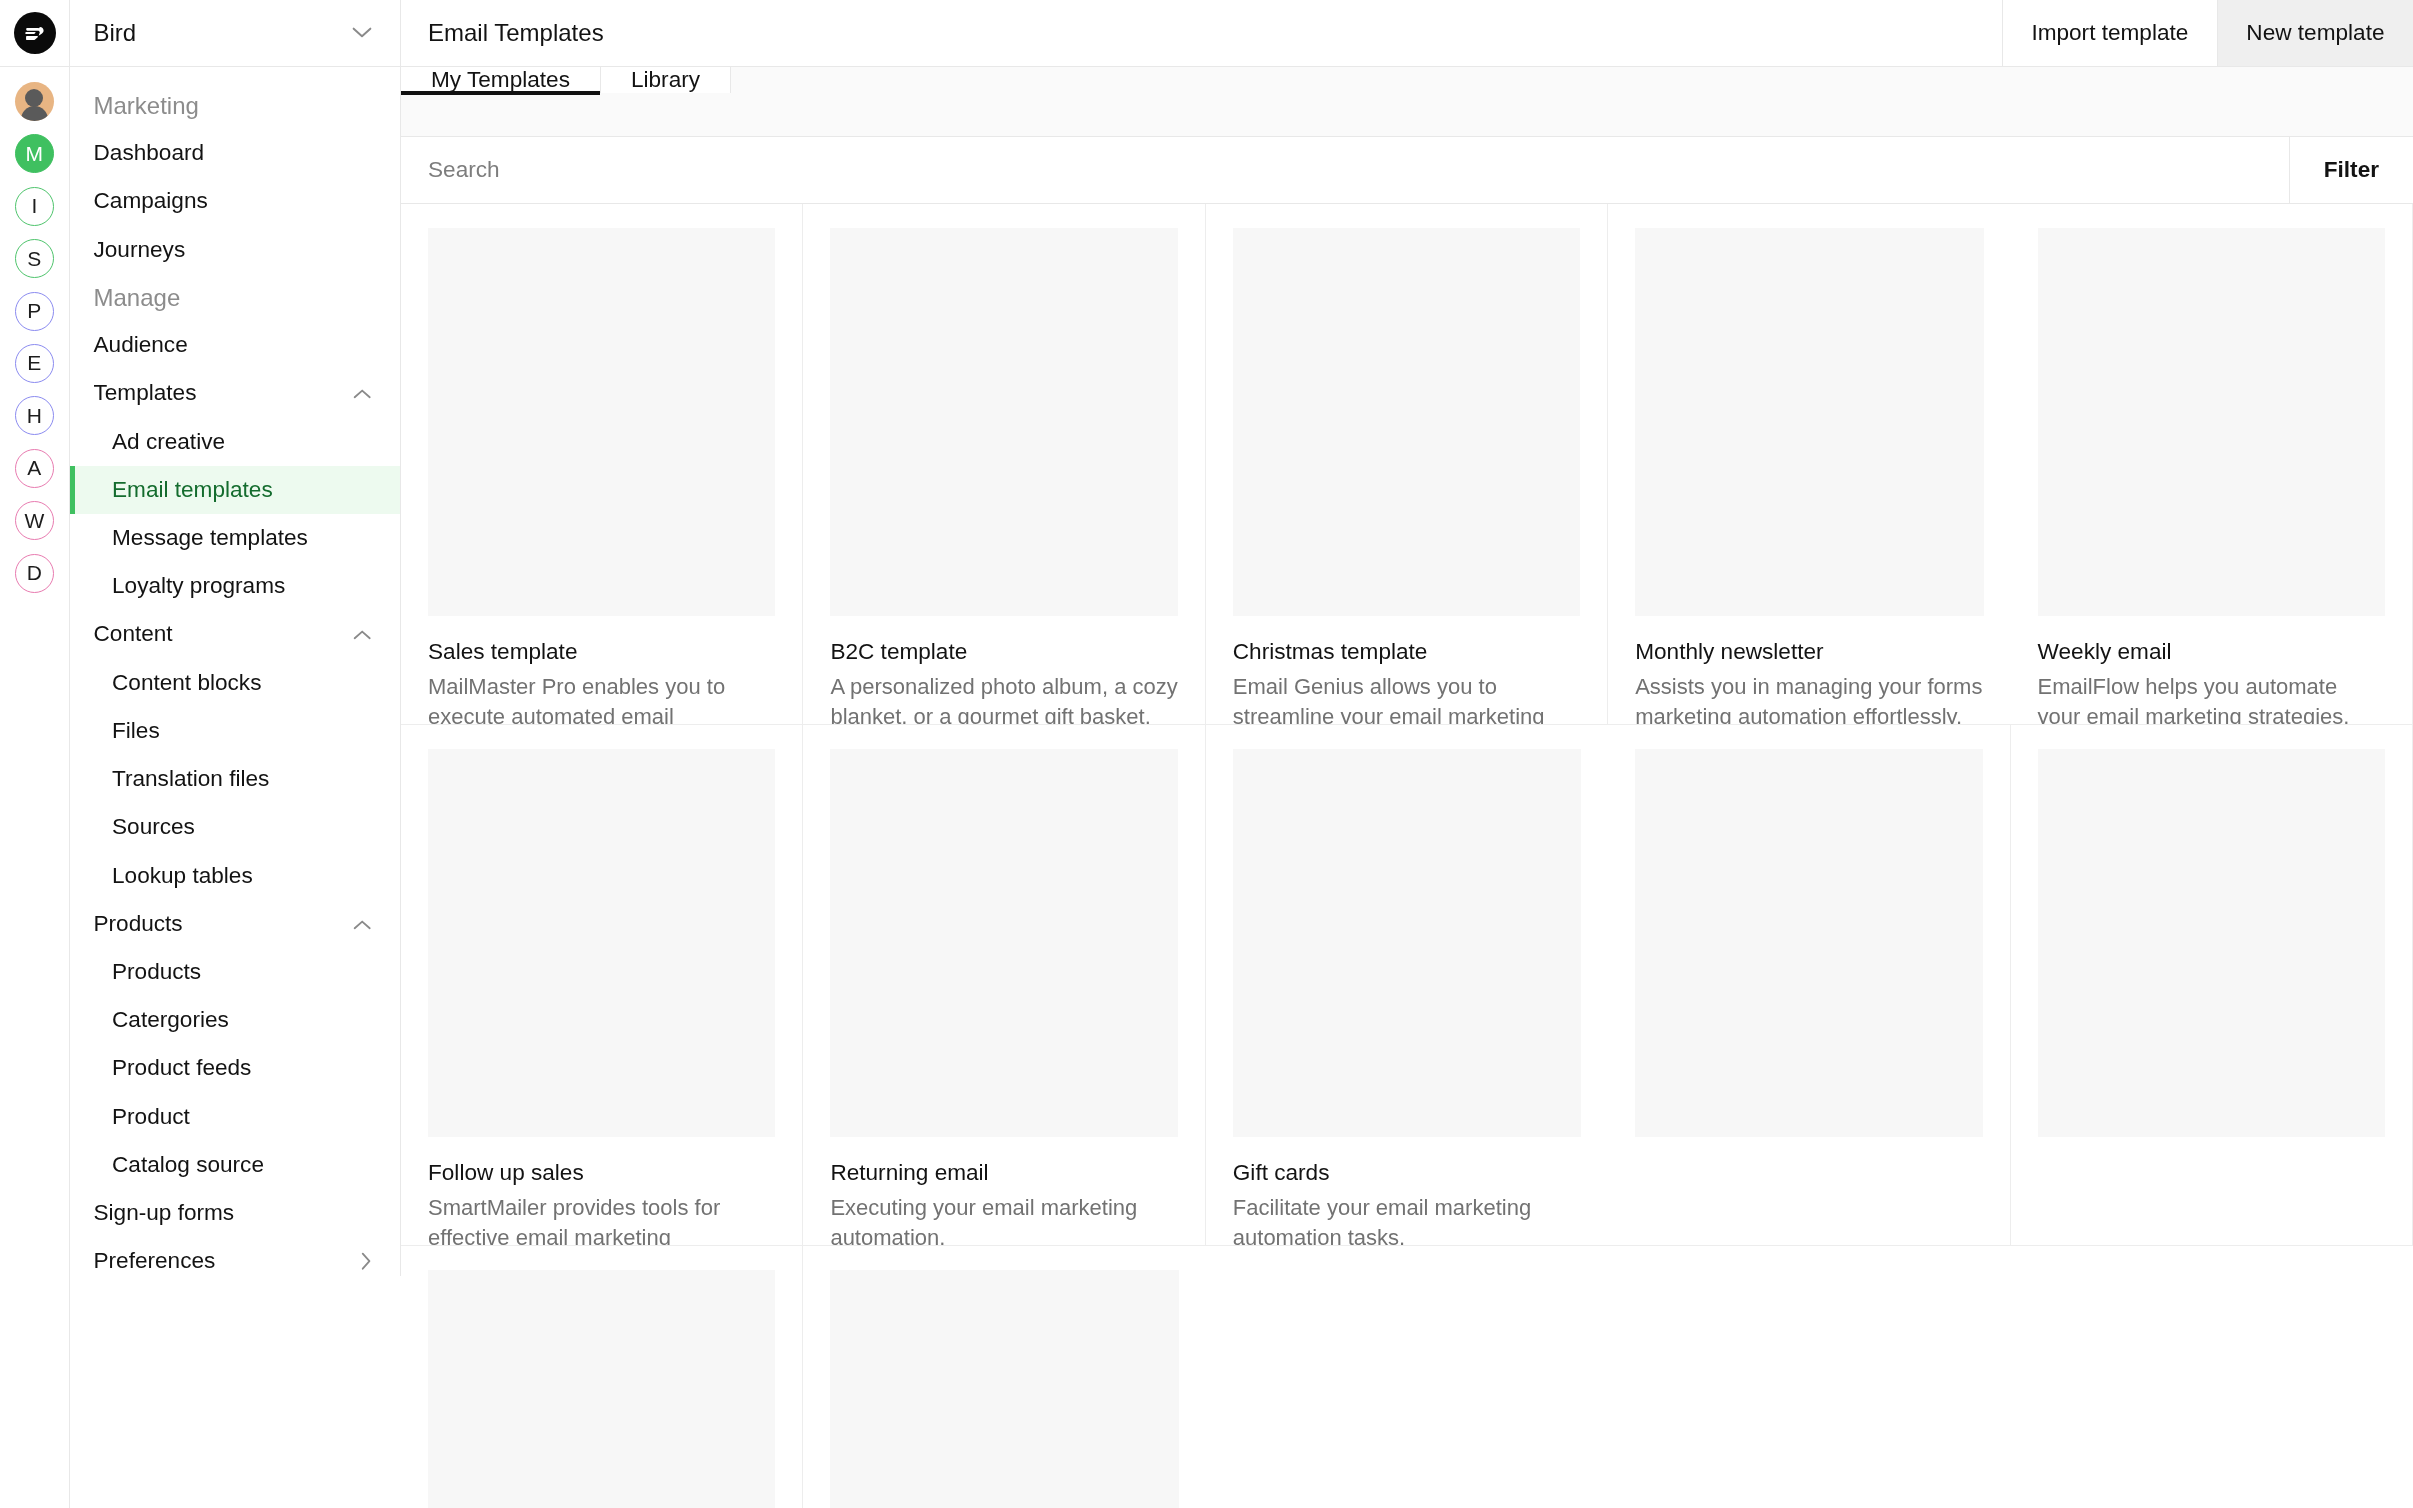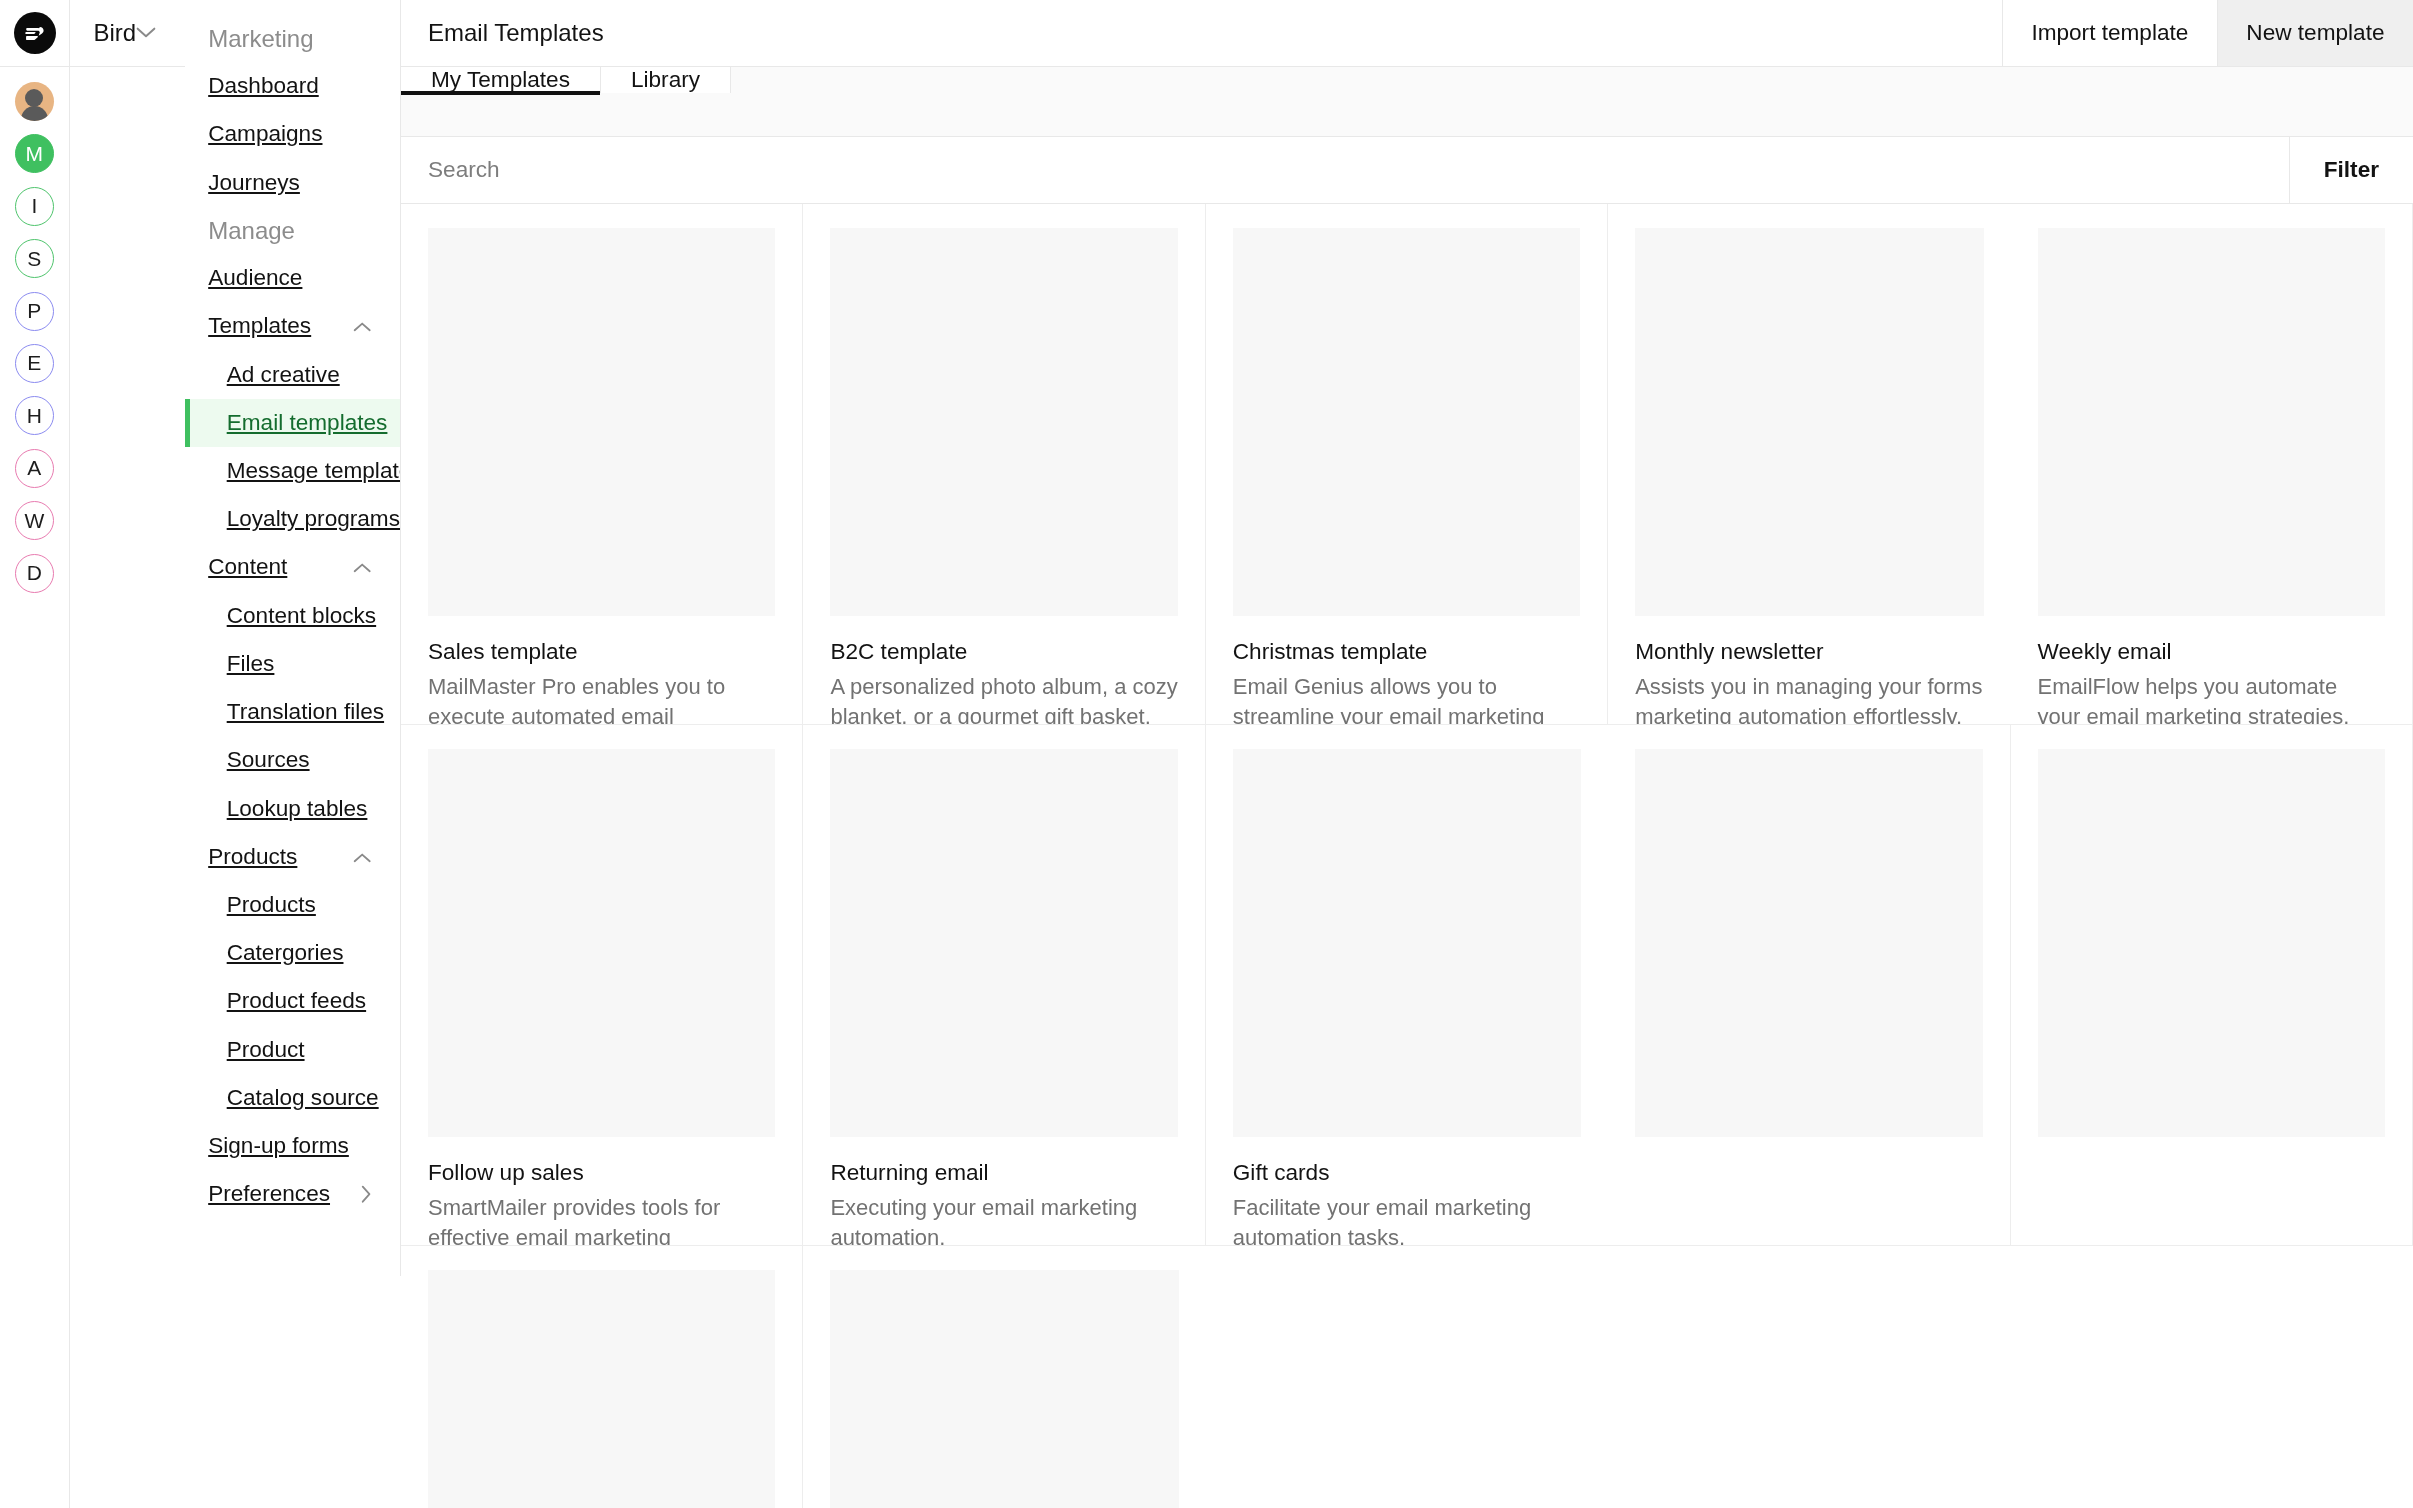--- a/index.html
+++ b/index.html
@@ -91,21 +91,21 @@
   .rail-avatar.out-pink { border: 1.7px solid #e87bb0; color: #1d1d1d; }
 
   
   .sidebar {
     width: 331px;
     flex: 0 0 331px;
     height: 1276px;
     background: #ffffff;
     border-right: 1.7px solid #e8e8e8;
     display: flex;
-    flex-direction: row;
+    flex-direction: column;
   }
   .workspace-switcher {
     height: 67px;
     flex: 0 0 67px;
     border-bottom: 1.7px solid #e8e8e8;
     display: flex;
     align-items: center;
     padding: 0 28.5px 0 23.5px;
     justify-content: space-between;
   }
@@ -144,21 +144,21 @@
     background: #edfaef;
     color: #146c2e;
   }
   .nav-item.active::before {
     content: "";
     position: absolute;
     left: 0; top: 0; bottom: 0;
     width: 5px;
     background: #3fc060;
   }
-  .nav-item .lbl { white-space: nowrap; text-decoration: underline; }
+  .nav-item .lbl { white-space: nowrap; }
 
   
   .main {
     flex: 1 1 auto;
     height: 1508px;
     display: flex;
     flex-direction: column;
     background: #ffffff;
     min-width: 0;
   }

